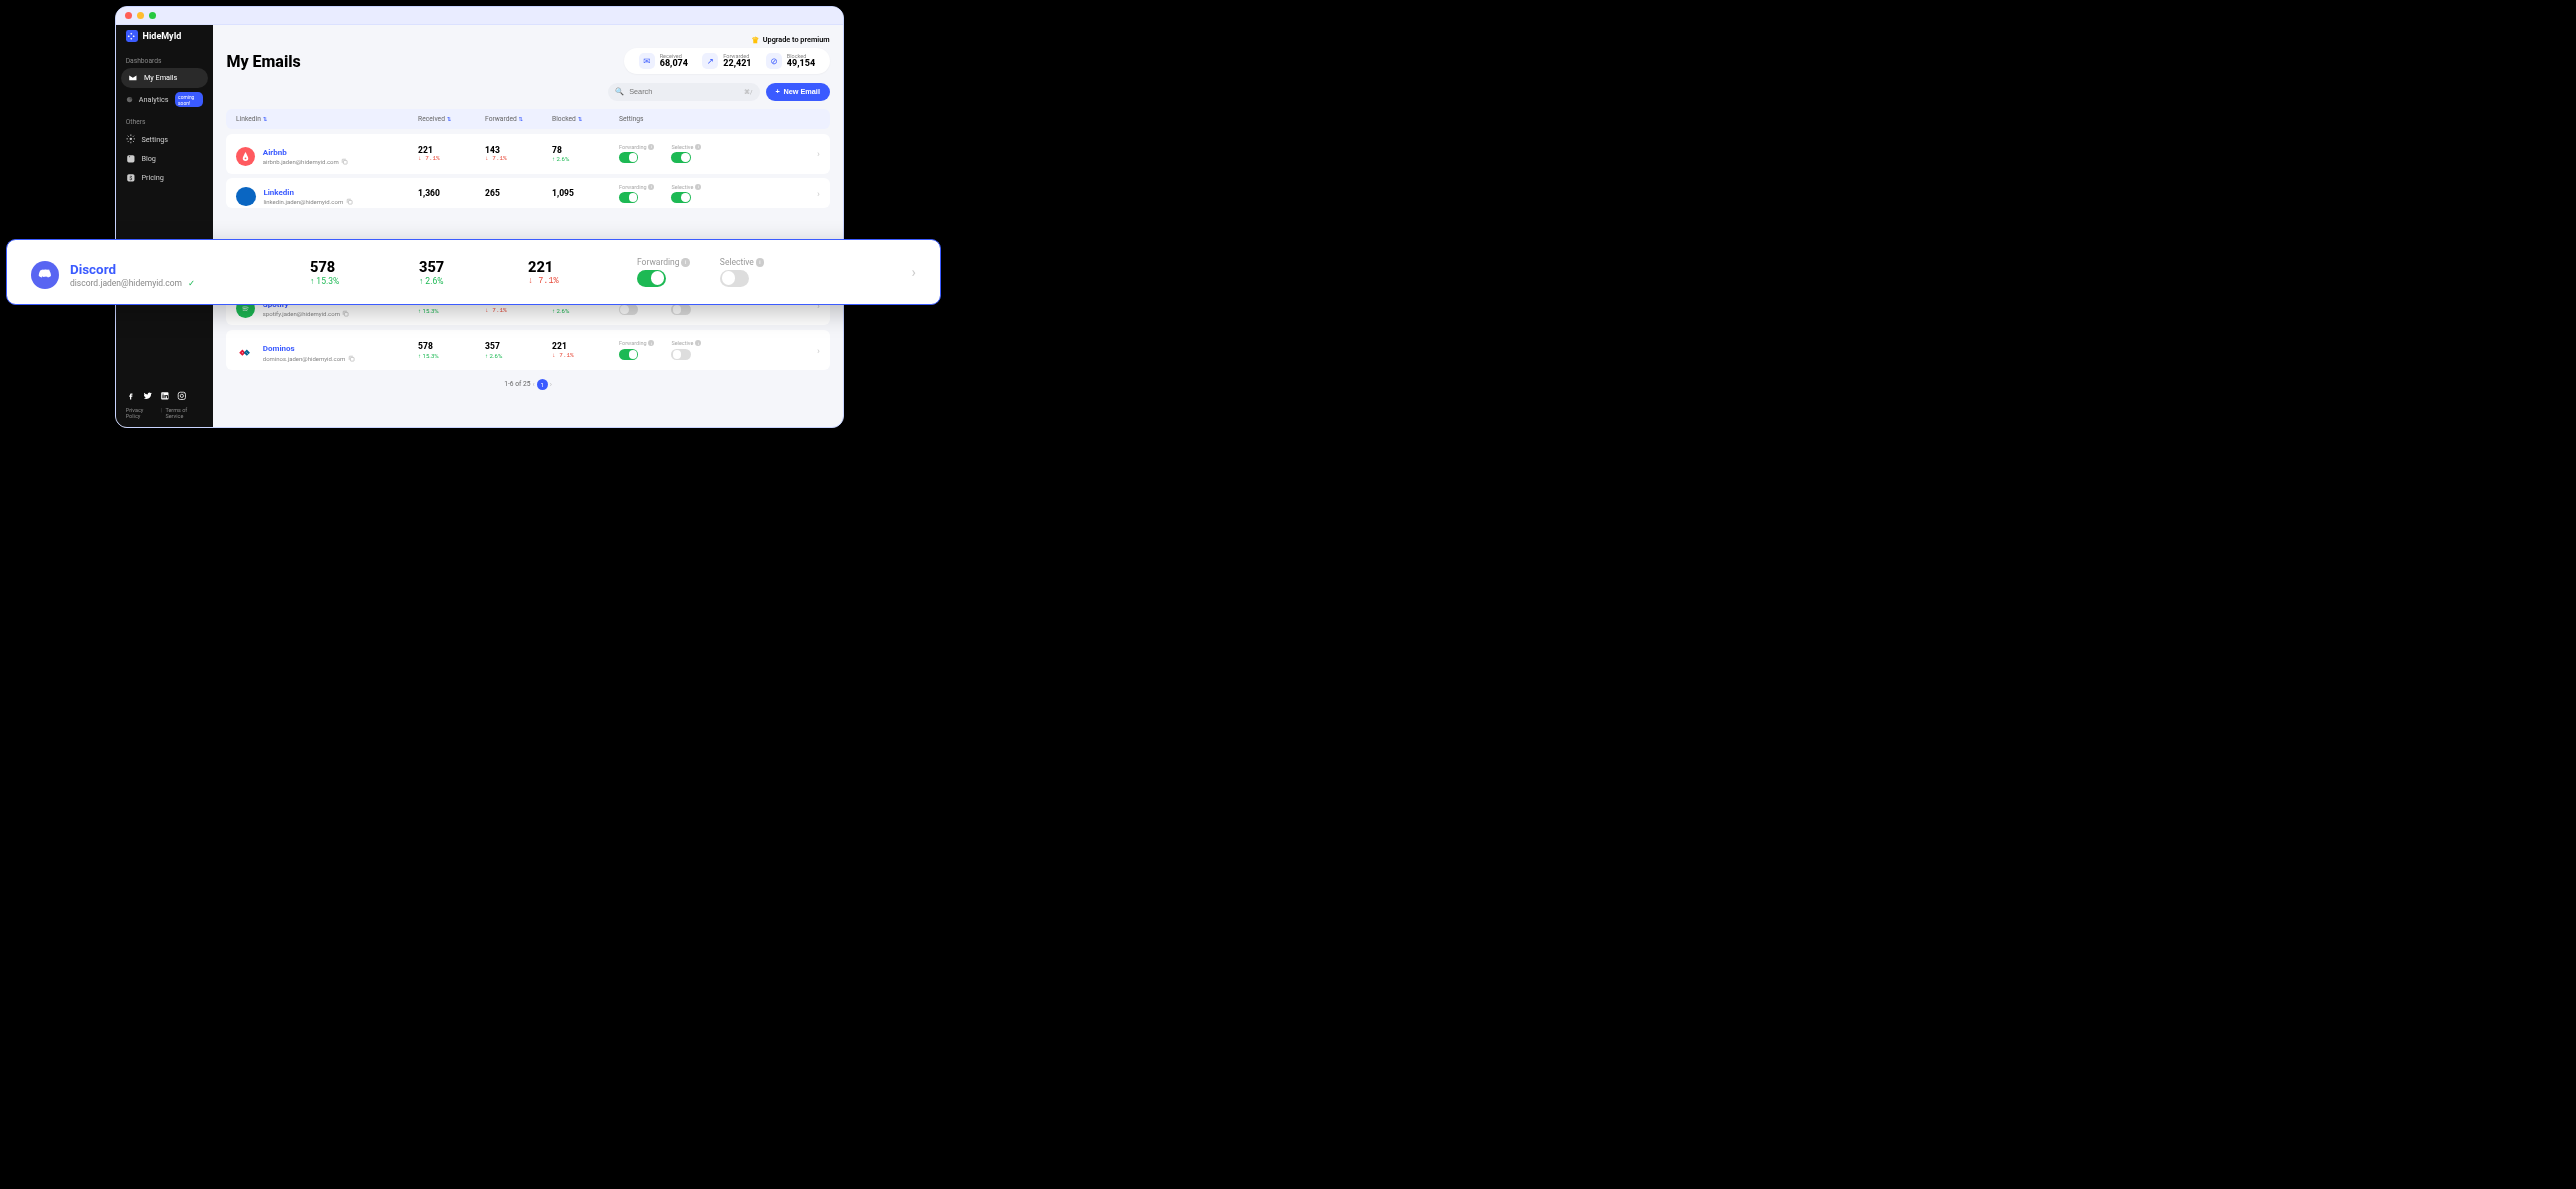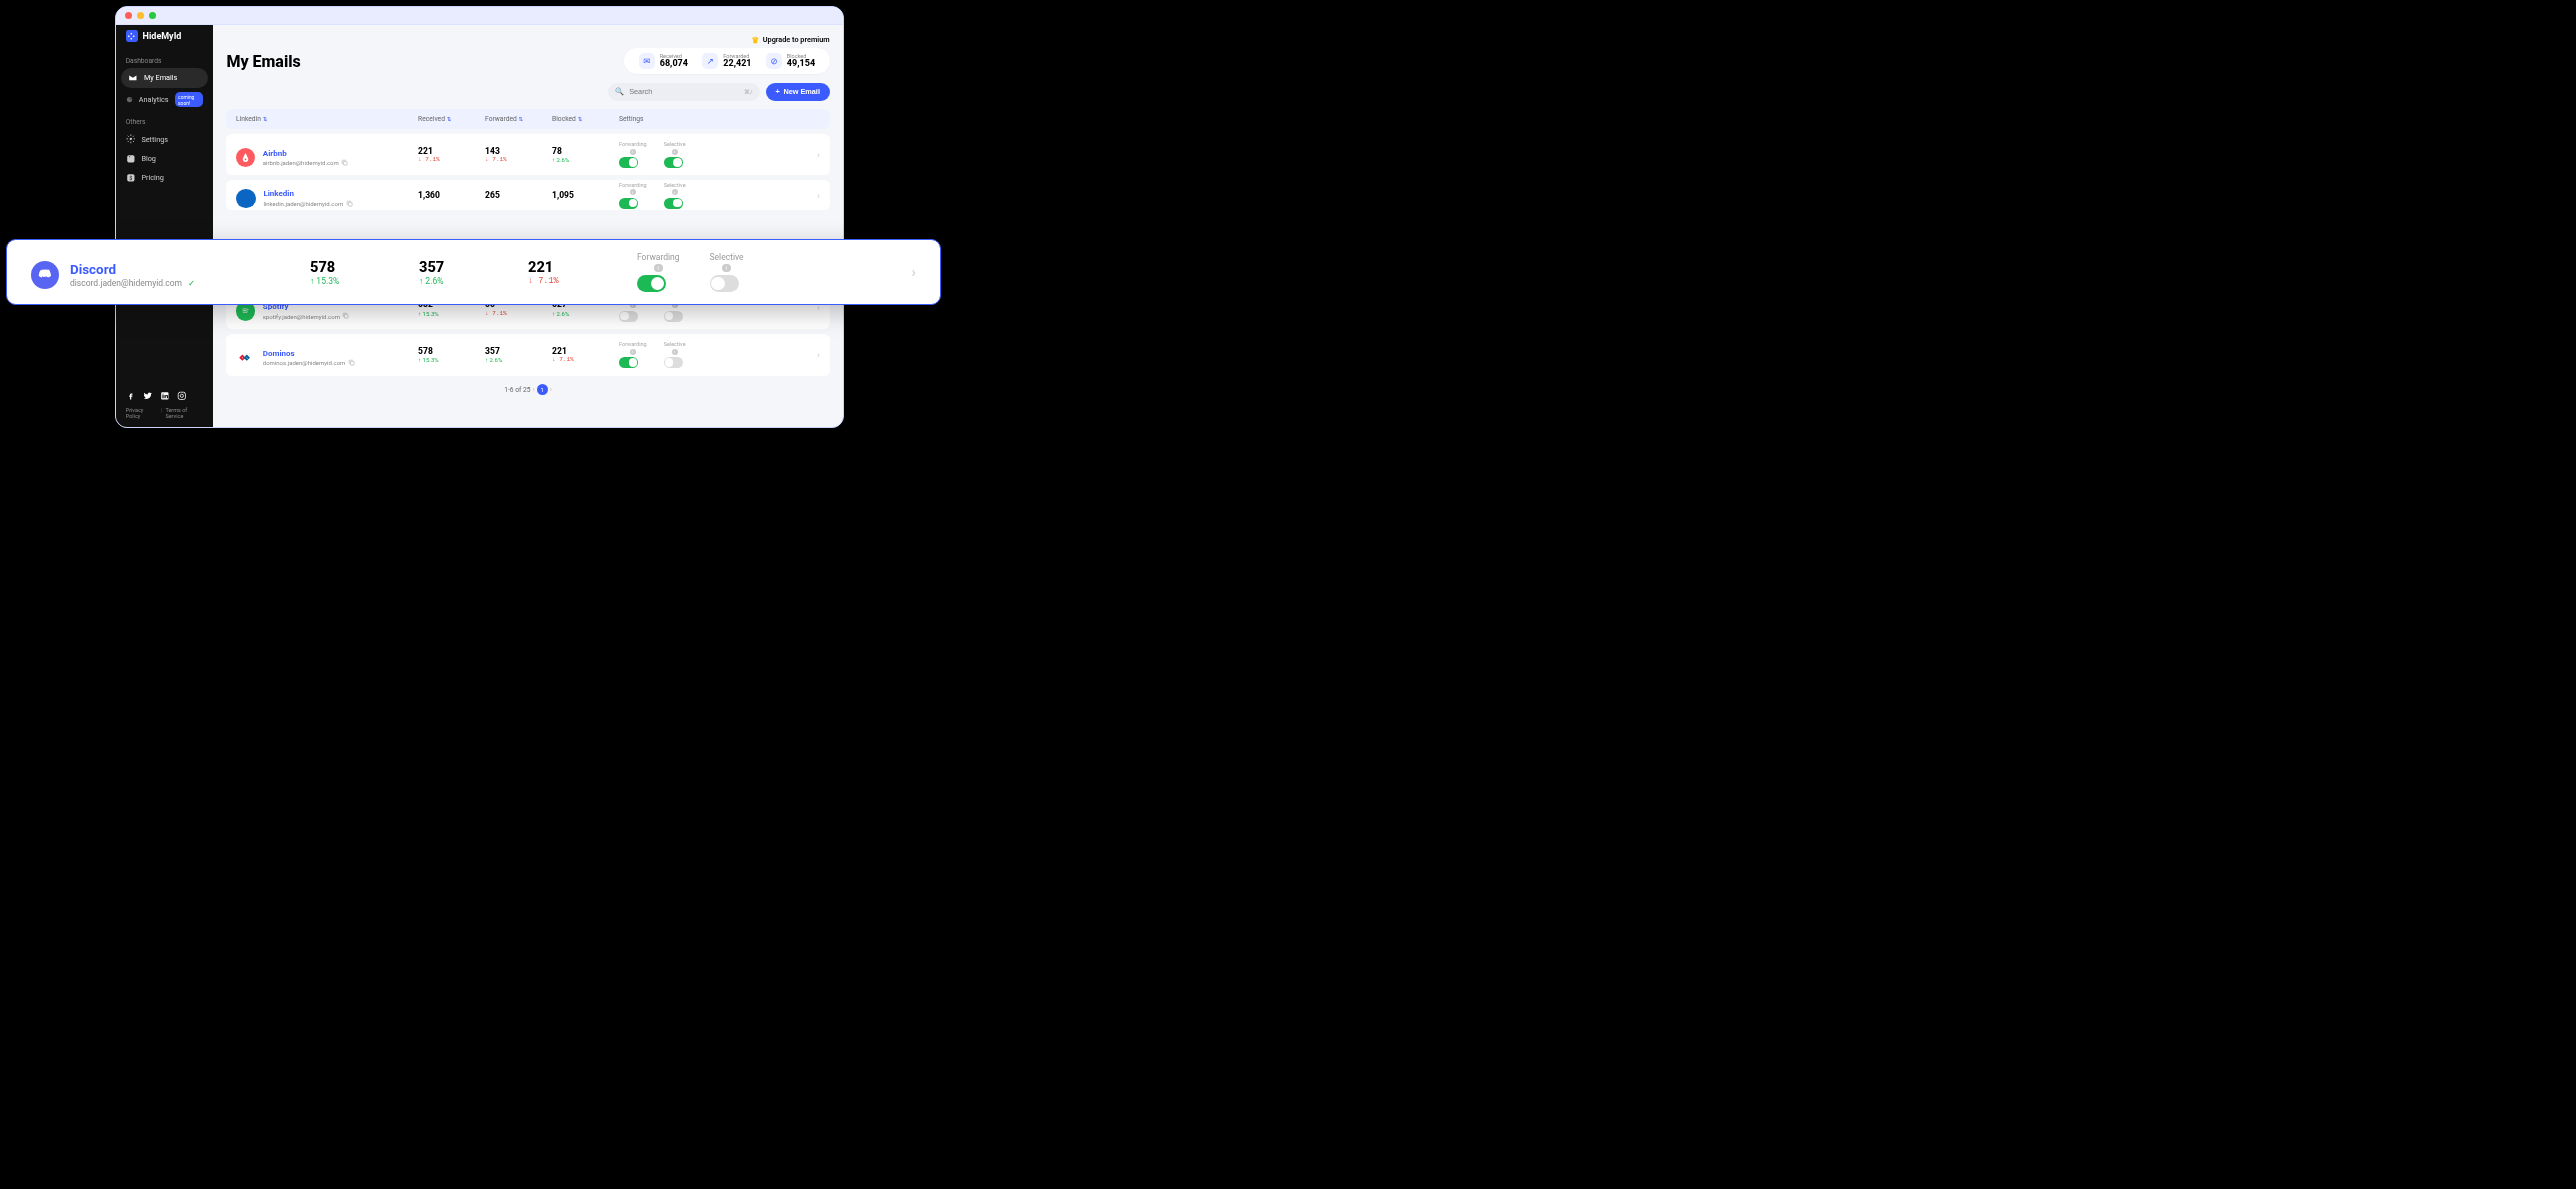--- a/index.html
+++ b/index.html
@@ -68,21 +68,21 @@
 .product-name { color: #3b5bff; font-weight: 700; font-size: 8px; }
 .product-email { font-size: 6px; color: #888; display: flex; align-items: center; gap: 2.4px; }
 .copy-icon { width: 7.3px; height: 7.3px; stroke: #aaa; fill: none; }
 .num { flex: 0 0 67px; display: flex; flex-direction: column; gap: 0.6px; }
 .num-val { font-weight: 800; font-size: 8.5px; }
 .delta { font-size: 6px; }
 .delta.up { color: #1db954; }
 .delta.down { color: #e74c3c; font-family: Liberation Mono, monospace; }
 .settings-col { flex: 1; display: flex; gap: 17px; align-items: center; }
 .toggle-group { display: flex; flex-direction: column; gap: 2.4px; }
-.toggle-label { font-size: 5.5px; color: #aaa; display: flex; align-items: center; gap: 1.8px; flex-direction: column; }
+.toggle-label { font-size: 5.5px; color: #aaa; display: flex; align-items: center; gap: 1.8px; }
 .info-icon { width: 6px; height: 6px; border-radius: 50%; background: #ccc; color: #fff; font-size: 4.3px; display: inline-flex; align-items: center; justify-content: center; }
 .toggle { width: 19.4px; height: 11px; border-radius: 6px; background: #ddd; position: relative; cursor: pointer; }
 .toggle.on { background: #1db954; }
 .toggle::after { content: ''; position: absolute; width: 8.5px; height: 8.5px; background: #fff; border-radius: 50%; top: 1.2px; left: 1.2px; }
 .toggle.on::after { left: 9.7px; }
 .chevron { margin-left: auto; color: #ccc; font-size: 9.7px; cursor: pointer; }
 
 .pagination { display: flex; align-items: center; justify-content: center; gap: 2px; padding: 8.5px 0 2.4px; font-size: 6.7px; color: #666; }
 .page-dot { width: 11px; height: 11px; border-radius: 50%; background: #3b5bff; color: #fff; display: flex; align-items: center; justify-content: center; font-size: 6px; }
 .page-arrow { color: #bbb; cursor: pointer; font-size: 7.3px; }

